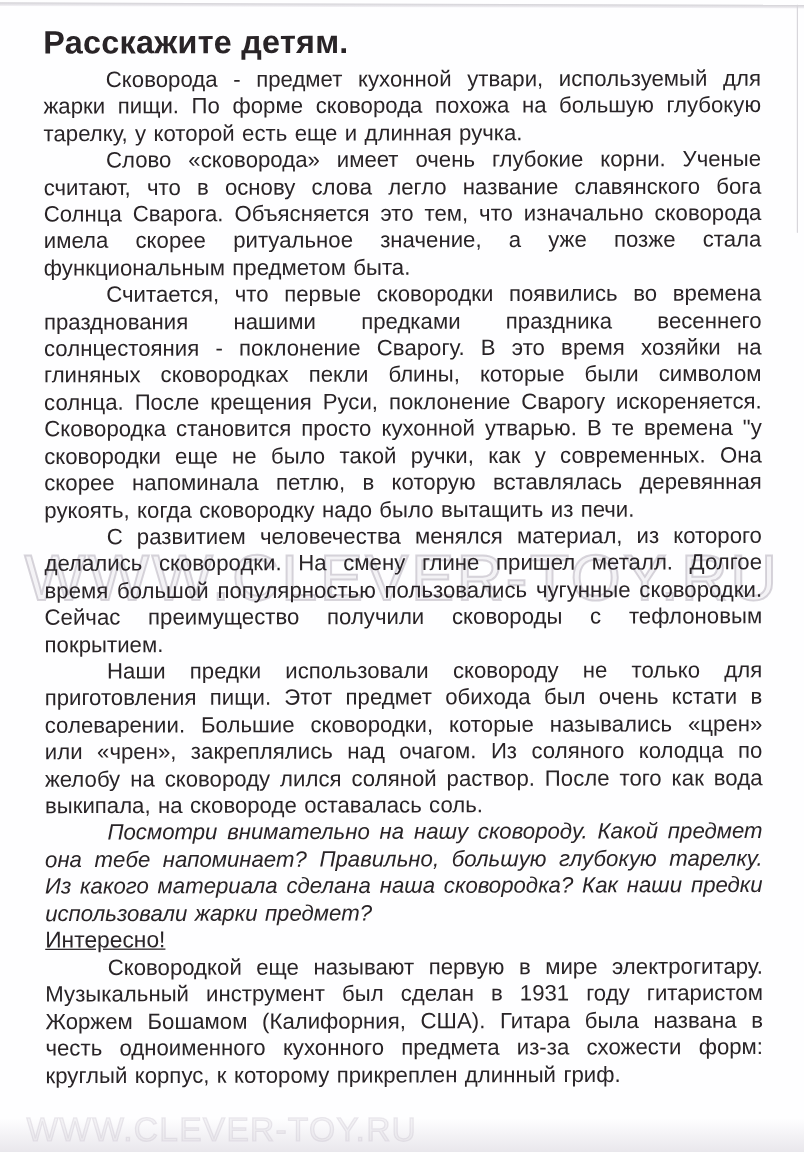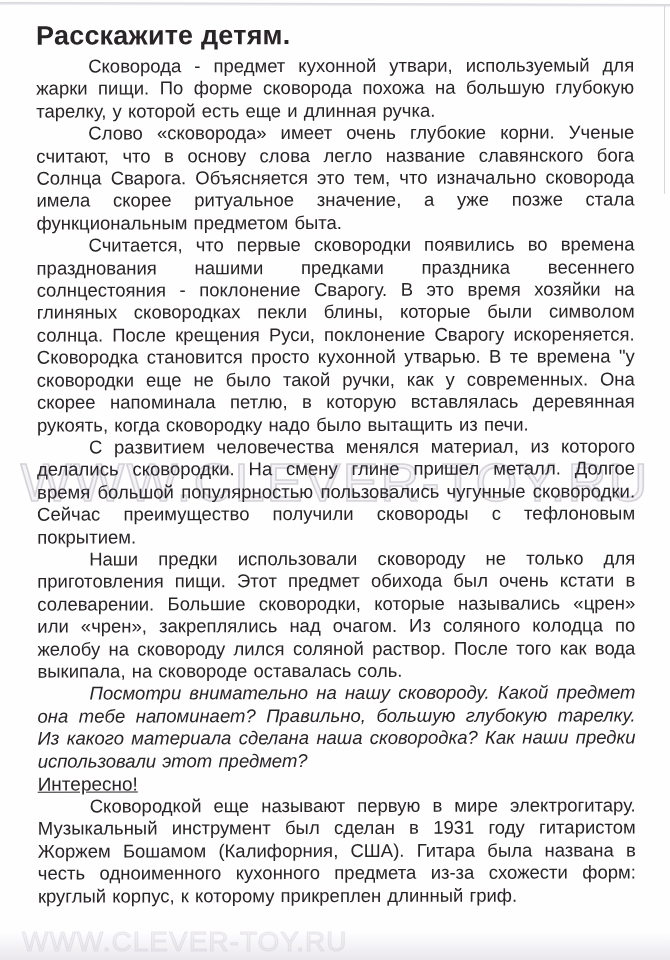--- a/index.html
+++ b/index.html
@@ -113,21 +113,21 @@
     <p class="body-p">Сковорода - предмет кухонной утвари, используемый для жарки пищи. По форме сковорода похожа на большую глубокую тарелку, у которой есть еще и длинная ручка.</p>
 
     <p class="body-p">Слово «сковорода» имеет очень глубокие корни. Ученые считают, что в основу слова легло название славянского бога Солнца Сварога. Объясняется это тем, что изначально сковорода имела скорее ритуальное значение, а уже позже стала функциональным предметом быта.</p>
 
     <p class="body-p">Считается, что первые сковородки появились во времена празднования нашими предками праздника весеннего солнцестояния - поклонение Сварогу. В это время хозяйки на глиняных сковородках пекли блины, которые были символом солнца. После крещения Руси, поклонение Сварогу искореняется. Сковородка становится просто кухонной утварью. В те времена "у сковородки еще не было такой ручки, как у современных. Она скорее напоминала петлю, в которую вставлялась деревянная рукоять, когда сковородку надо было вытащить из печи.</p>
 
     <p class="body-p">С развитием человечества менялся материал, из которого делались сковородки. На смену глине пришел металл. Долгое время большой популярностью пользовались чугунные сковородки. Сейчас преимущество получили сковороды с тефлоновым покрытием.</p>
 
     <p class="body-p">Наши предки использовали сковороду не только для приготовления пищи. Этот предмет обихода был очень кстати в солеварении. Большие сковородки, которые назывались «црен» или «чрен», закреплялись над очагом. Из соляного колодца по желобу на сковороду лился соляной раствор. После того как вода выкипала, на сковороде оставалась соль.</p>
 
-    <p class="body-p italic">Посмотри внимательно на нашу сковороду. Какой предмет она тебе напоминает? Правильно, большую глубокую тарелку. Из какого материала сделана наша сковородка? Как наши предки использовали этот предмет?</p>
+    <p class="body-p italic">Посмотри внимательно на нашу сковороду. Какой предмет она тебе напоминает? Правильно, большую глубокую тарелку. Из какого материала сделана наша сковородка? Как наши предки использовали жарки предмет?</p>
 
     <h2 class="interesting-heading">Интересно!</h2>
 
     <p class="body-p">Сковородкой еще называют первую в мире электрогитару. Музыкальный инструмент был сделан в 1931 году гитаристом Жоржем Бошамом (Калифорния, США). Гитара была названа в честь одноименного кухонного предмета из-за схожести форм: круглый корпус, к которому прикреплен длинный гриф.</p>
 
   </div>
 
   <div class="watermark wm-bottom">WWW.CLEVER-TOY.RU</div>
 
   <div class="bottom-edge"></div>

